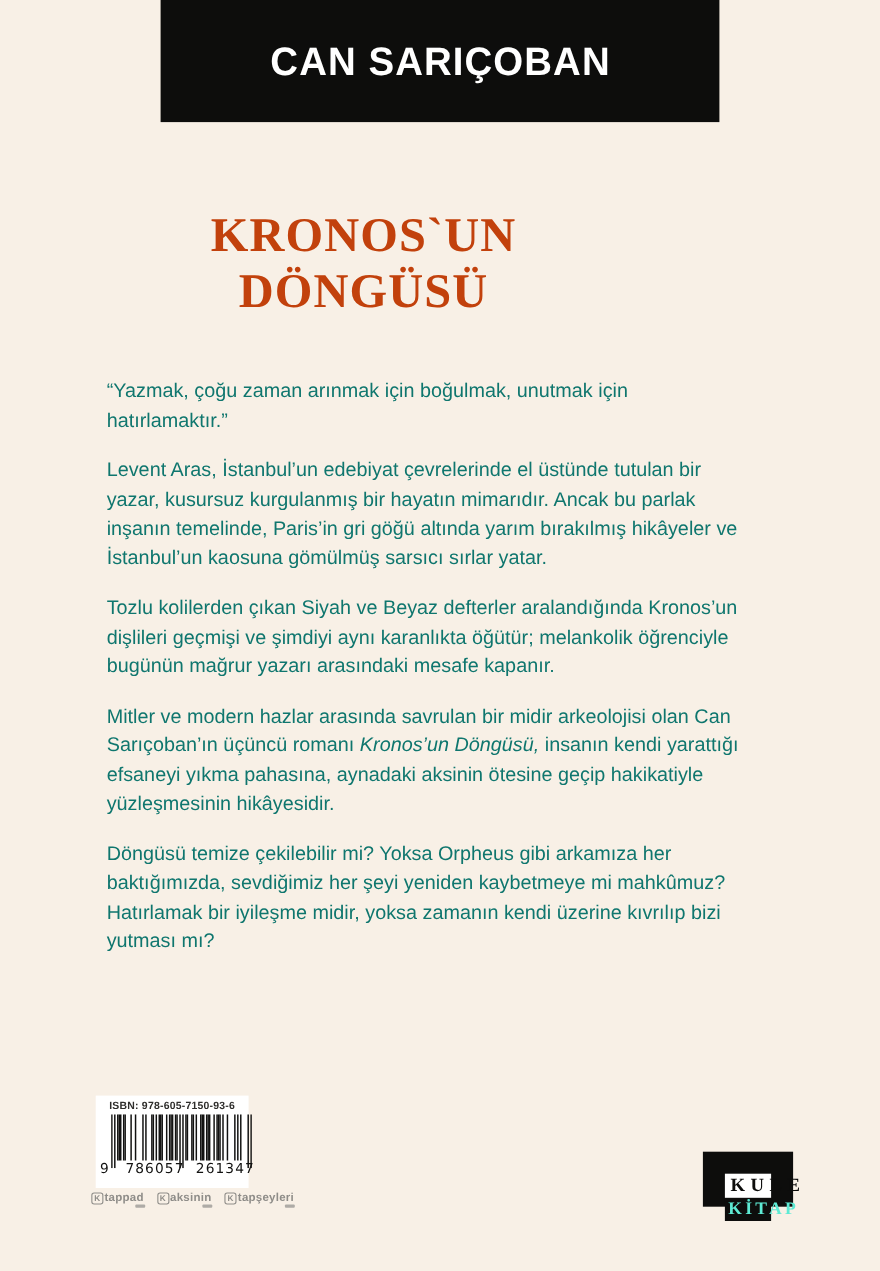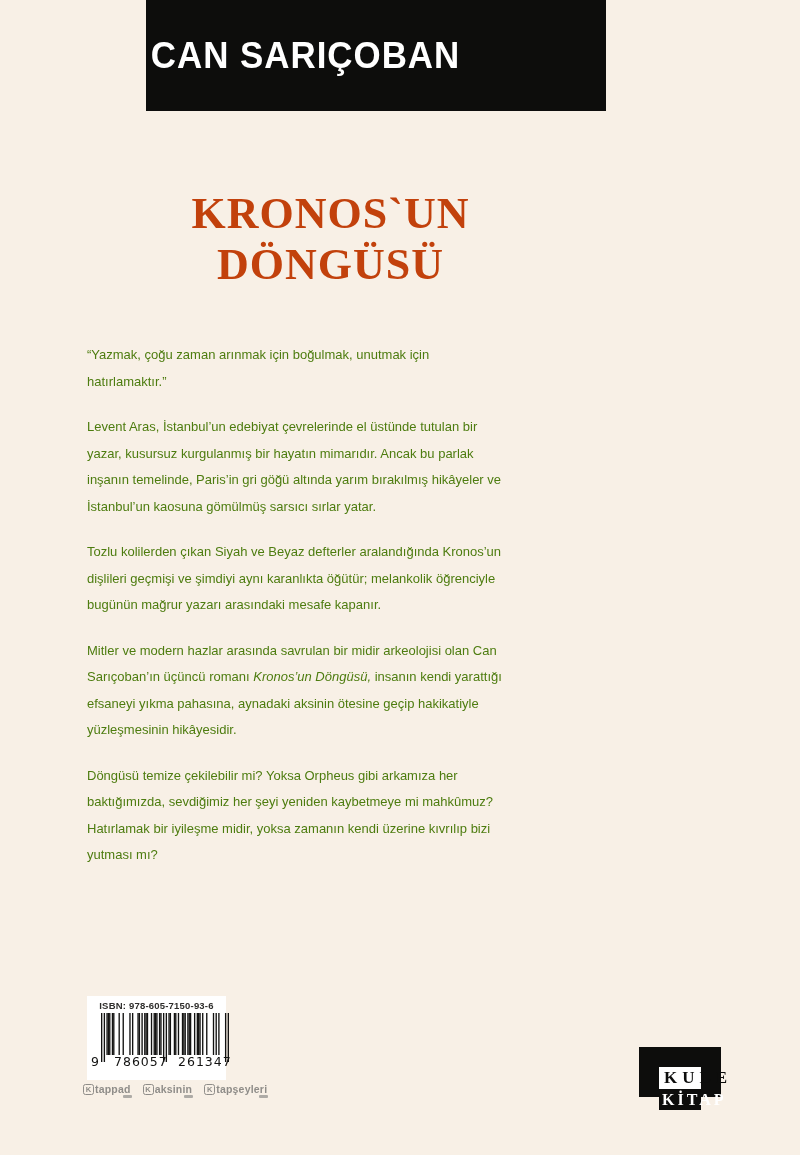--- a/index.html
+++ b/index.html
@@ -3,38 +3,38 @@
 <meta charset="utf-8">
 <style>
   html,body{margin:0;padding:0;}
   body{
     width:800px;height:1155px;position:relative;overflow:hidden;
     background:#f8f0e6;
     font-family:"Liberation Sans",sans-serif;
   }
   
   .banner{
-    position:absolute;left:146px;top:0;width:460px;height:111px;
-    background:#0d0d0c;display:flex;align-items:center;justify-content:flex-start;
+    position:absolute;left:146px;top:0;width:508px;height:111px;
+    background:#0d0d0c;display:flex;align-items:center;justify-content:center;
   }
   .banner span{
     color:#ffffff;font-size:36px;font-weight:700;letter-spacing:1px;
     transform:scaleX(.97);white-space:nowrap;
   }
   
   .title{
     position:absolute;left:0;top:188px;width:661px;margin:0;
     text-align:center;font-family:"Liberation Serif",serif;
     font-size:44px;line-height:51px;font-weight:700;color:#c2410c;
     letter-spacing:1px;
   }
   
   .synopsis{
-    position:absolute;left:87px;top:342px;width:650px;
-    font-size:13px;line-height:26.5px;color:#4d7c0f;
+    position:absolute;left:97px;top:342px;width:650px;
+    font-size:18px;line-height:26.5px;color:#0f766e;
   }
   .synopsis p{margin:0 0 19px 0;white-space:pre-line;}
   .synopsis em{font-style:italic;}
   
   .barcode-box{
     position:absolute;left:87px;top:996px;width:139px;height:84px;
     background:#ffffff;
   }
   .isbn-label{
     position:absolute;top:4px;left:0;width:100%;text-align:center;
@@ -73,21 +73,21 @@
     position:absolute;left:639px;top:1047px;width:82px;height:50px;
     background:#0d0d0c;padding:20px;box-sizing:border-box;
     display:flex;flex-direction:column;
     font-family:"Liberation Serif",serif;font-weight:700;text-align:center;
   }
   .pub-top{
     background:#ffffff;color:#0d0d0c;flex:1.05;
     font-size:17px;line-height:22px;letter-spacing:5px;text-indent:5px;
   }
   .pub-bottom{
-    background:#0d0d0c;color:#ffffff;flex:1;
+    background:#0d0d0c;color:#5eead4;flex:1;
     font-size:16px;line-height:21px;letter-spacing:3px;text-indent:3px;
   }
 </style>
 </head>
 <body>
 
 <div>
 
   <div class="banner">
     <span>CAN SARIÇOBAN</span>

